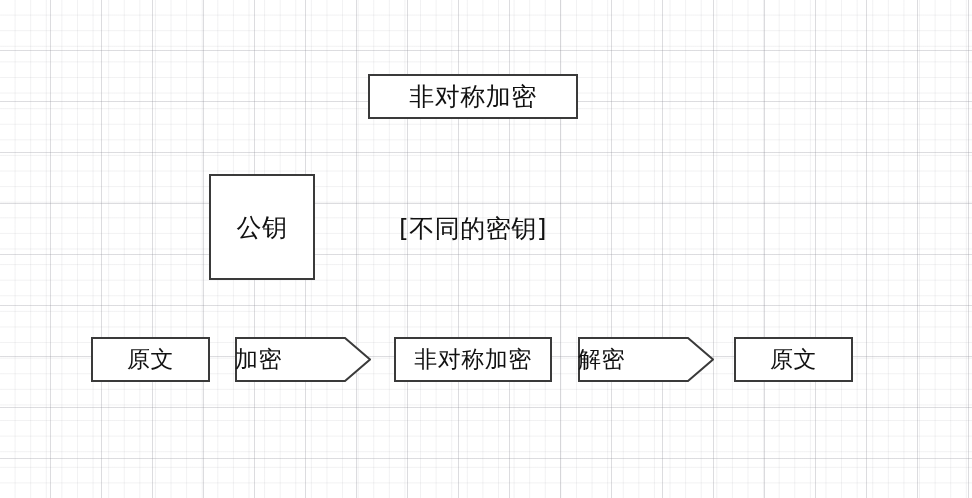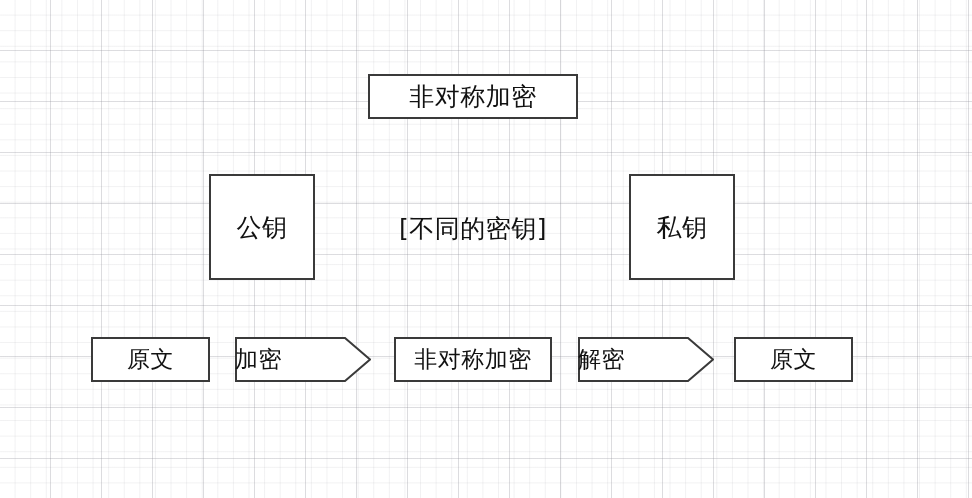--- a/index.html
+++ b/index.html
@@ -145,23 +145,20 @@
   </div>
 
   <div class="node" id="node-title">
     <span>非对称加密</span>
   </div>
 
   <div class="plain-text" id="text-different-keys">
     <span>[不同的密钥]</span>
   </div>
 
-  <div class="node" id="node-private-key">
-    <span>私钥</span>
-  </div>
 
   <div class="node" id="node-plaintext-left">
     <span>原文</span>
   </div>
 
   <div class="arrow-node" id="node-encrypt">
     <svg viewBox="0 0 136 45" preserveAspectRatio="none">
       <polygon points="1,1 110,1 135,22.5 110,44 1,44" fill="#ffffff" stroke="#3a3a3a" stroke-width="2" stroke-linejoin="miter"></polygon>
     </svg>
     <div class="arrow-label">

